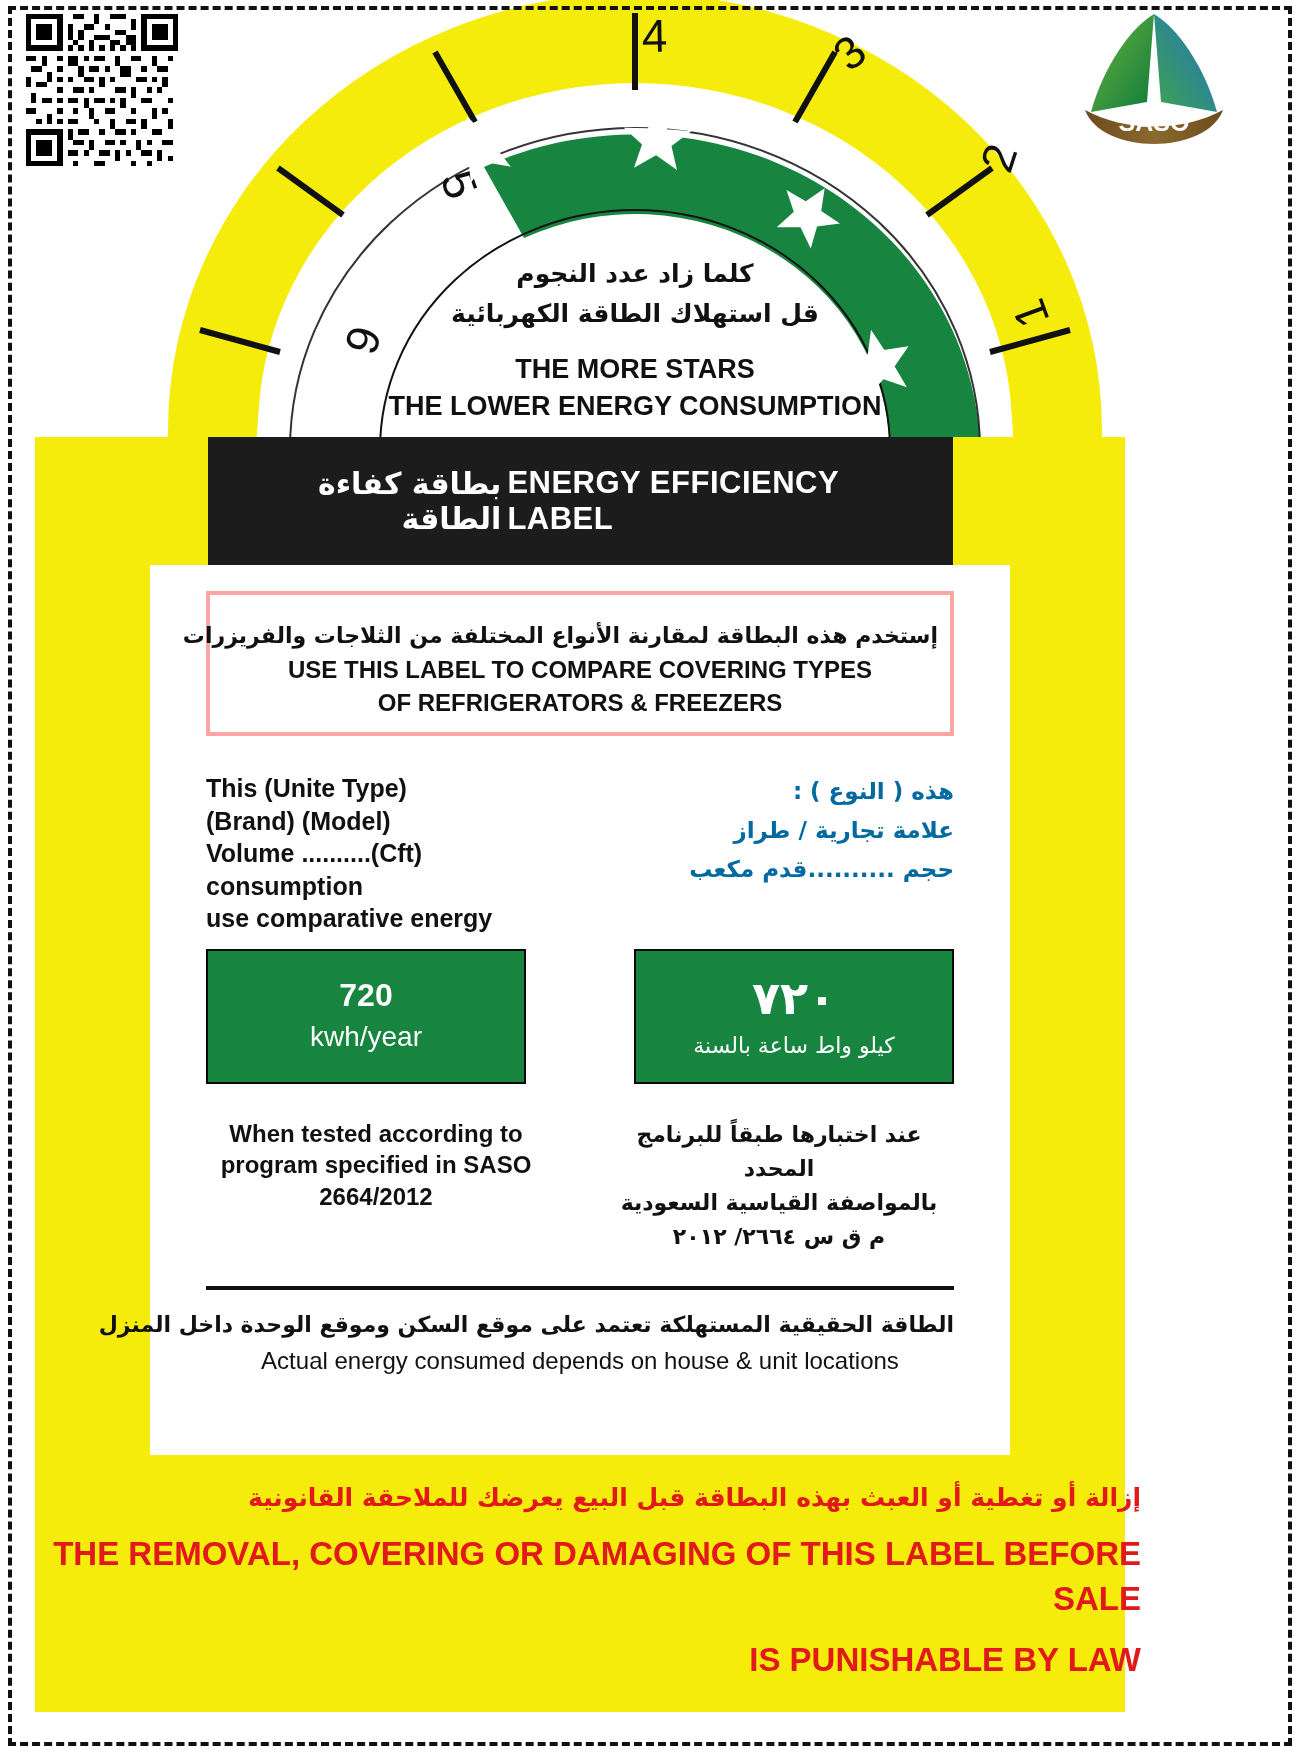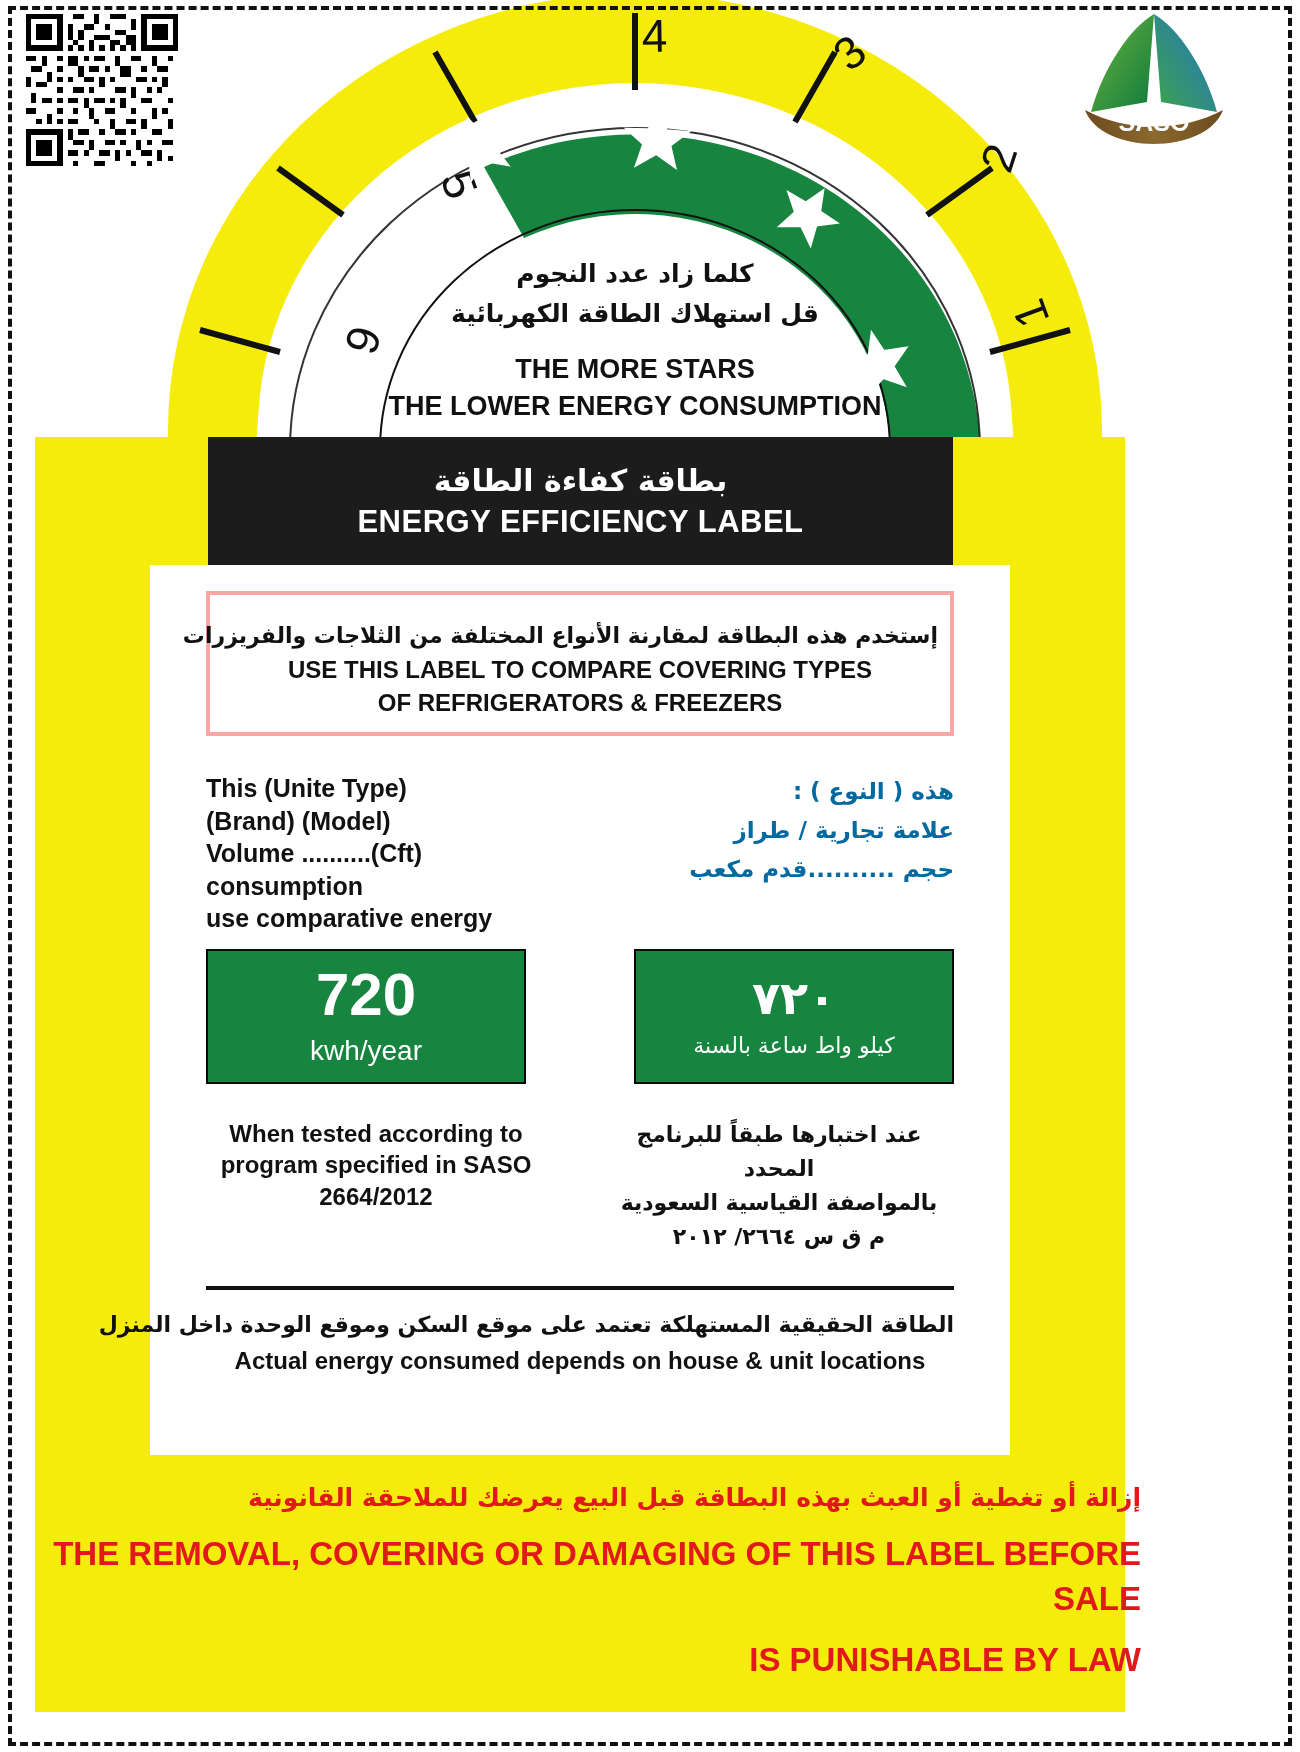--- a/index.html
+++ b/index.html
@@ -42,21 +42,21 @@
   #gauge{
     position:absolute; left:130px; top:0px;
     width:1010px; height:450px;
   }
 
   
   #banner{
     position:absolute; left:208px; top:437px;
     width:745px; height:128px;
     background:#1c1c1c;
-    display:flex; flex-direction:column;
+    display:flex; flex-direction:row;
     align-items:center; justify-content:center;
     gap:6px;
   }
   #banner .ar{
     color:#fff; font-size:30px; font-weight:bold;
     direction:rtl; letter-spacing:0px;
     font-family:"DejaVu Sans", sans-serif;
   }
   #banner .en{
     color:#fff; font-size:31px; font-weight:bold;
@@ -123,21 +123,21 @@
   }
   .green-box{
     background:#17853f;
     border:2px solid #0a0a0a;
     width:320px; height:135px;
     display:flex; flex-direction:column;
     align-items:center; justify-content:center;
     color:#ffffff;
   }
   .green-box .num{
-    font-size:60px; font-weight:bold; line-height:1;
+    font-size:32px; font-weight:bold; line-height:1;
   }
   .green-box .num.ar{
     font-family:"DejaVu Sans", sans-serif; font-size:46px; direction:rtl;
   }
   .green-box .unit{
     font-size:28px; font-weight:normal; margin-top:10px;
   }
   .green-box .unit.ar{
     font-family:"DejaVu Sans", sans-serif; font-size:22px;
     direction:rtl; margin-top:12px;
@@ -166,21 +166,21 @@
 
   #disclaimer{
     margin-top:22px; text-align:center;
   }
   #disclaimer .ar{
     font-size:22px; font-weight:bold; color:#111;
     direction:rtl; font-family:"DejaVu Sans", sans-serif;
     white-space:nowrap;
   }
   #disclaimer .en{
-    font-size:24px; font-weight:bold; color:#111;
+    font-size:24px; font-weight:normal; color:#111;
     margin-top:10px;
   }
 
   
   #warning{
     position:absolute; left:51px; top:1470px;
     width:1090px; height:200px;
     z-index:4;
     text-align:right;
     padding-top:10px;

